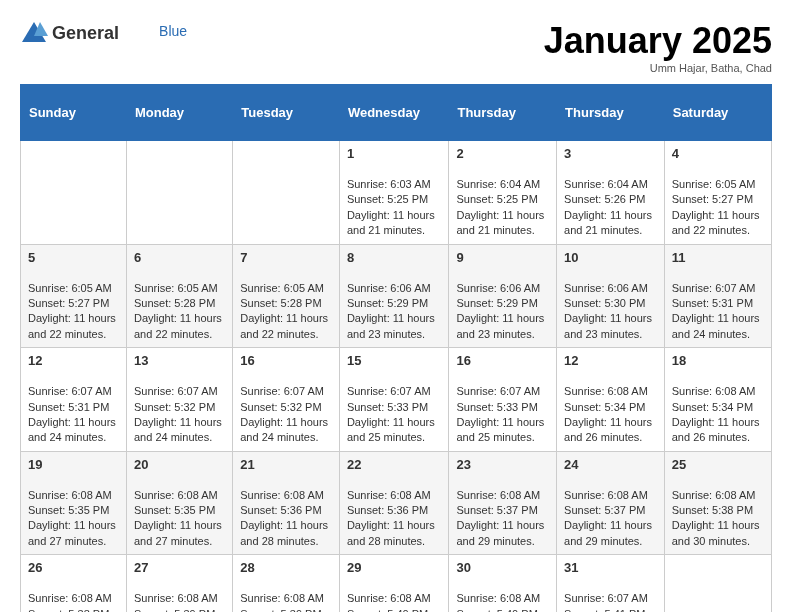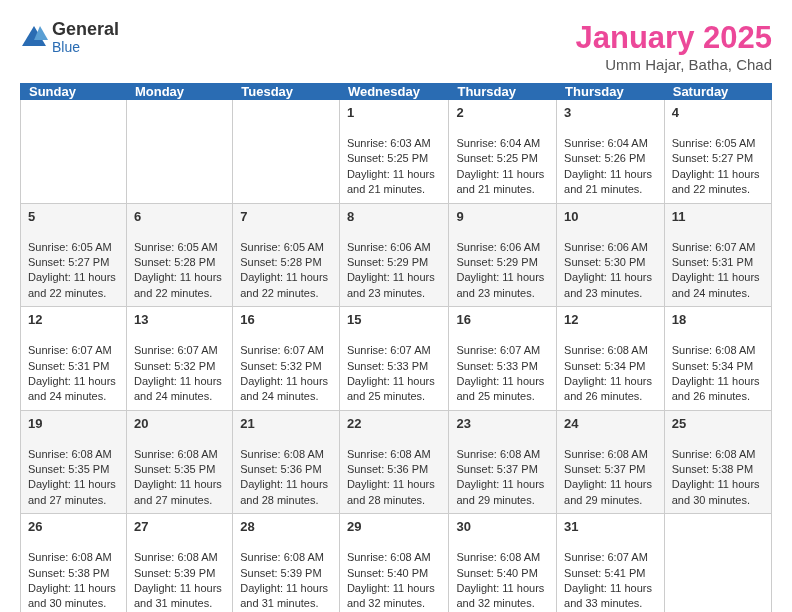--- a/index.html
+++ b/index.html
@@ -15,60 +15,61 @@
       justify-content: space-between;
       align-items: flex-start;
       margin-bottom: 10px;
     }
     .logo {
       display: flex;
       align-items: center;
     }
     .logo-text {
       display: flex;
-      flex-direction: column;
+      flex-direction: row;
       line-height: 1.1;
+      gap: 40px;
     }
     .logo-general {
       font-size: 18px;
       font-weight: bold;
       color: #333;
     }
     .logo-blue {
       font-size: 14px;
       font-weight: normal;
       color: #2a6cb3;
     }
     .logo-icon {
       width: 28px;
       height: 28px;
       margin-right: 4px;
     }
     .title-block {
       text-align: right;
     }
     .month-title {
-      font-size: 31px;
+      font-size: 36px;
       font-weight: bold;
-      color: #ec4899;
+      color: #000000;
     }
     .location {
-      font-size: 15px;
+      font-size: 11px;
       color: #555;
     }
     .calendar {
       width: 100%;
       border-collapse: collapse;
       border: 1px solid #ccc;
     }
     .calendar th {
       background-color: #2a6cb3;
       color: #fff;
       text-align: left;
-      padding: 0 8px;
+      padding: 20px 8px;
       font-size: 13px;
       border: 1px solid #2a6cb3;
     }
     .calendar td {
       vertical-align: top;
       padding: 5px 7px;
       border: 1px solid #ccc;
       width: 113px;
       min-height: 80px;
       font-size: 11px;

